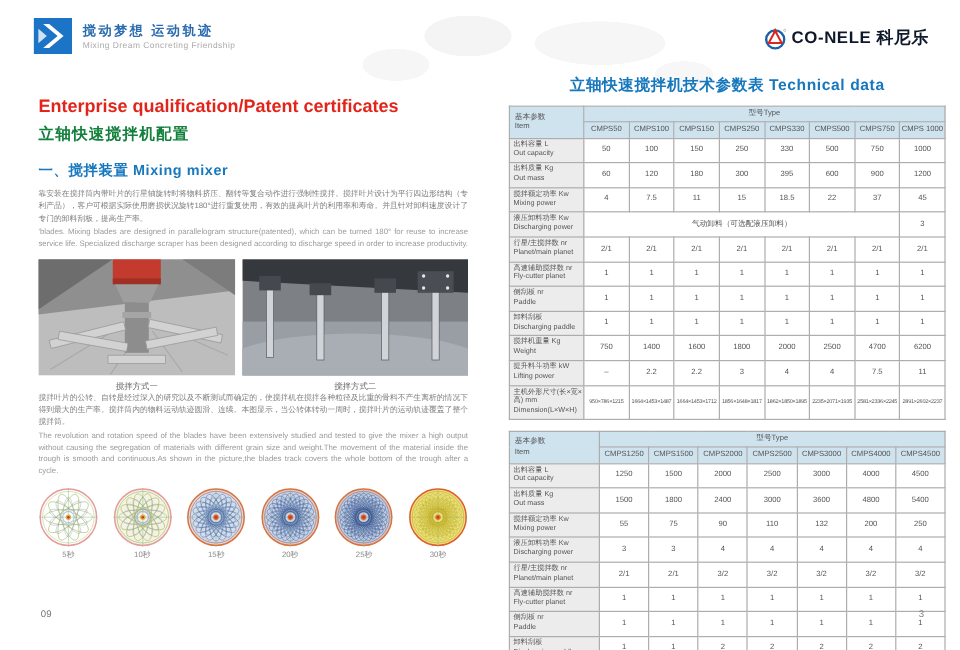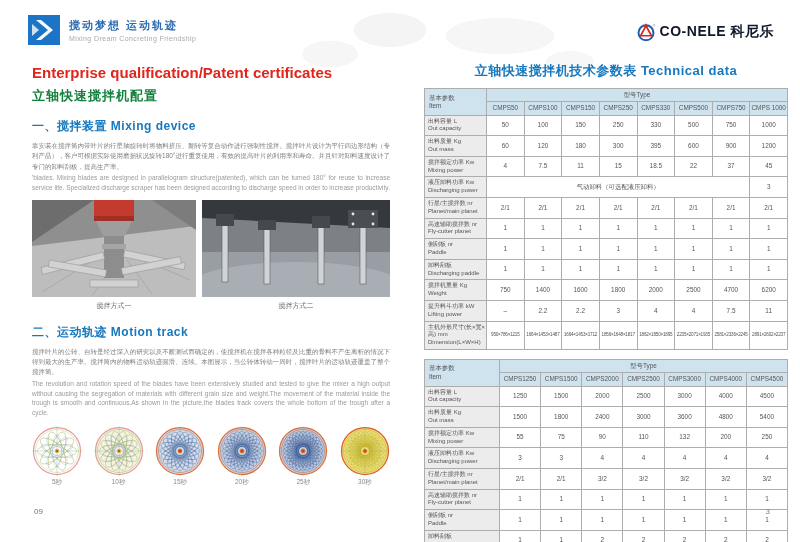--- a/index.html
+++ b/index.html
@@ -19,21 +19,21 @@
   }
   .brand-left { position:absolute; left:28px; top:15px; display:flex; align-items:center; gap:9px; }
   .brand-mark { width:32px; height:30px; flex:0 0 auto; }
   .slogan-zh { font-size:11px; font-weight:bold; color:#2b6cb0; letter-spacing:2px; }
   .slogan-en { font-size:7px; color:#a9a9a9; margin-top:2px; letter-spacing:.4px; }
   .brand-right { position:absolute; right:26px; top:22px; display:flex; align-items:center; gap:4px; }
   .logo-text { font-size:14px; font-weight:bold; color:#0f172a; letter-spacing:.5px; }
   
   .page-left  { position:absolute; left:32px;  top:60px; width:358px; }
   .page-right { position:absolute; left:424px; top:56px; width:364px; }
-  .title-red { font-size:15px; font-weight:bold; color:#e1251b; margin-top:4px; }
+  .title-red { font-size:15px; font-weight:bold; color:#e1251b; margin-top:20px; }
   .title-zh  { font-size:13px; color:#15803d; margin-top:6px; letter-spacing:1px; }
   .sec-head  { font-size:12px; font-weight:bold; color:#1778be; margin:13px 0 6px; letter-spacing:.5px; }
   .body-zh { font-size:6.5px; line-height:1.6; color:#7e7e7e; text-align:justify; }
   .body-en { font-size:6.5px; line-height:1.5; color:#9a9a9a; text-align:justify; margin-top:1px; }
   
   .photos { display:flex; gap:6px; margin-top:7px; }
   .photos figure { display:flex; flex-direction:column; }
   .photos svg { display:block; }
   .photos figcaption { font-size:7px; color:#666; text-align:center; margin-top:4px; }
   
@@ -81,21 +81,21 @@
       <circle cx="21.5" cy="4" r="1.1" fill="none" stroke="#888" stroke-width="0.5"></circle>
     </svg>
     <span class="logo-text">CO-NELE 科尼乐</span>
   </div>
 </div>
 
 <div class="page-left">
   <h1 class="title-red">Enterprise qualification/Patent certificates</h1>
   <h2 class="title-zh">立轴快速搅拌机配置</h2>
 
-  <h3 class="sec-head">一、搅拌装置 Mixing device</h3>
+  <h3 class="sec-head">一、搅拌装置 Mixing mixer</h3>
   <p class="body-zh">靠安装在搅拌筒内带叶片的行星轴旋转时将物料挤压、翻转等复合动作进行强制性搅拌。搅拌叶片设计为平行四边形结构（专利产品），客户可根据实际使用磨损状况旋转180°进行重复使用，有效的提高叶片的利用率和寿命。并且针对卸料速度设计了专门的卸料刮板，提高生产率。</p>
   <p class="body-en">'blades. Mixing blades are designed in parallelogram structure(patented), which can be turned 180° for reuse to increase service life. Specialized discharge scraper has been designed according to discharge speed in order to increase productivity.</p>
 
   <div class="photos">
     <figure>
       <svg width="164" height="97" viewBox="0 0 164 97">
         <rect width="164" height="97" fill="#bdbdbd"></rect>
         <polygon points="0,0 164,0 164,26 0,46" fill="#8f8f8f"></polygon>
         <polygon points="0,0 62,0 0,42" fill="#6d6d6d"></polygon>
         <polygon points="120,0 164,0 164,30" fill="#7c7c7c"></polygon>
@@ -142,21 +142,20 @@
           <circle cx="151" cy="14" r="1.4"></circle>
             <circle cx="171" cy="14" r="1.4"></circle>
           <circle cx="151" cy="24" r="1.4"></circle>
             <circle cx="171" cy="24" r="1.4"></circle>
         </g>
       </svg>
       <figcaption>搅拌方式二</figcaption>
     </figure>
   </div>
 
-  <h3 class="sec-head">二、运动轨迹 Motion track</h3>
   <p class="body-zh">搅拌叶片的公转、自转是经过深入的研究以及不断测试而确定的，使搅拌机在搅拌各种粒径及比重的骨料不产生离析的情况下得到最大的生产率。搅拌筒内的物料运动轨迹圆滑、连续。本图显示，当公转体转动一周时，搅拌叶片的运动轨迹覆盖了整个搅拌筒。</p>
   <p class="body-en">The revolution and rotation speed of the blades have been extensively studied and tested to give the mixer a high output without causing the segregation of materials with different grain size and weight.The movement of the material inside the trough is smooth and continuous.As shown in the picture,the blades track covers the whole bottom of the trough after a cycle.</p>
 
   <div class="tracks">
       <div class="track">
         <svg viewBox="-50 -50 100 100" width="50" height="50">
           <circle r="47" fill="none" stroke="#e79a9a" stroke-width="2.5"></circle>
           <circle r="43" fill="none" stroke="#b9cf8a" stroke-width="1"></circle>
           <line x1="-49" x2="49" y1="0" y2="0" stroke="#86b98a" stroke-width="0.8"></line>
           <line x1="0" x2="0" y1="-49" y2="49" stroke="#86b98a" stroke-width="0.8"></line>

